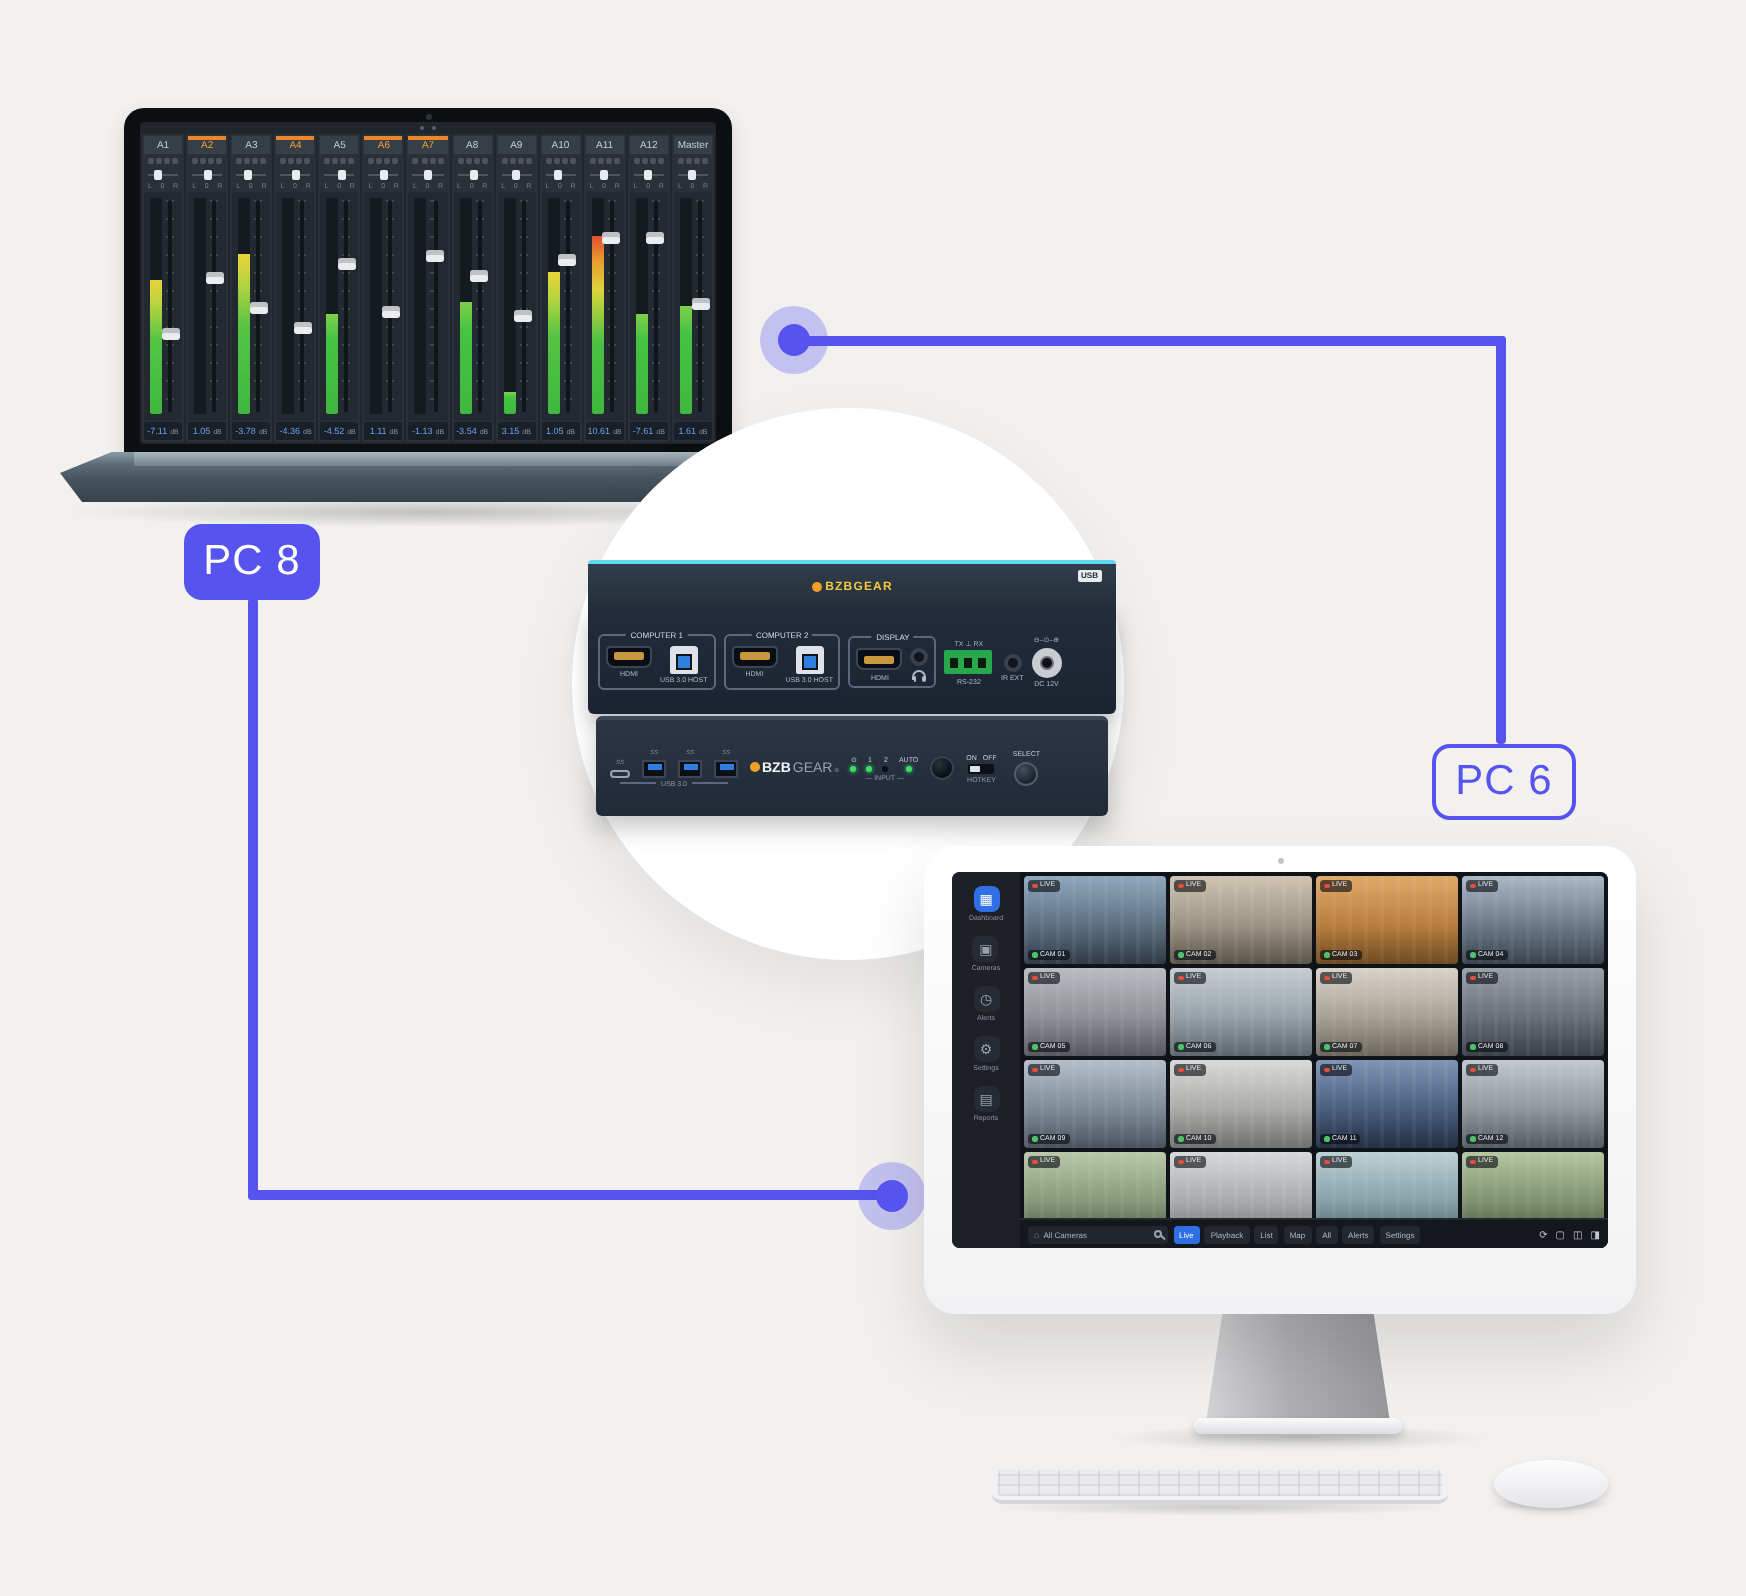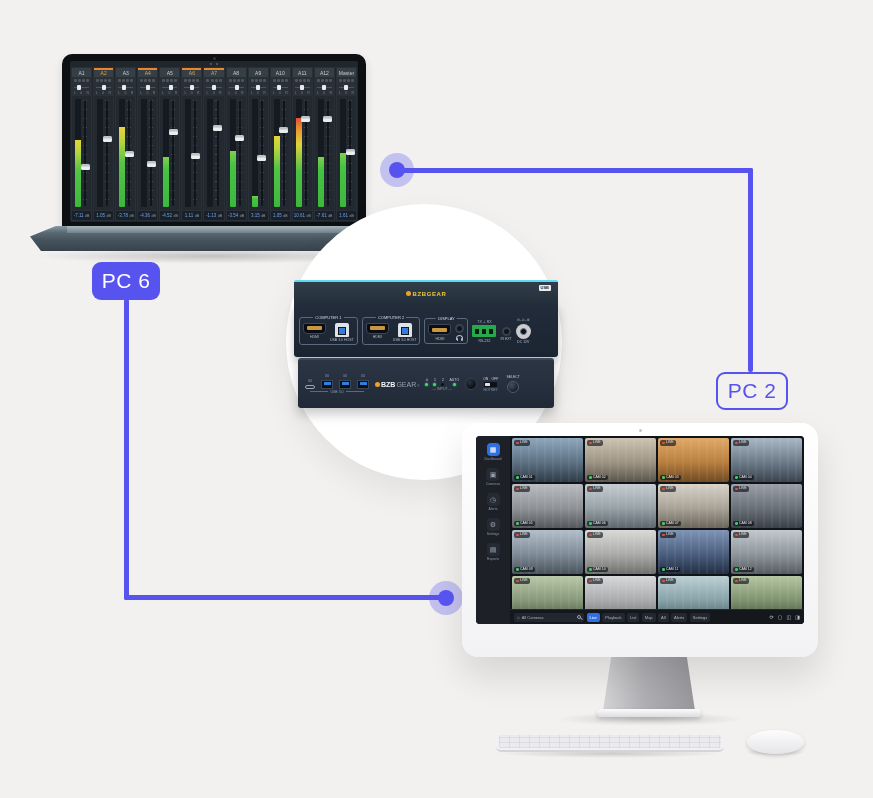--- a/index.html
+++ b/index.html
@@ -759,25 +759,25 @@
       <span class="t">SELECT</span>
       <span class="sel-btn"></span>
     </div>
   </div>
 
   <div class="dot-halo" style="left:380px; top:153px;"></div>
   <div class="dot-core" style="left:389px; top:162px;"></div>
   <div class="line" style="left:396px; top:168px; width:357px; height:5px;"></div>
   <div class="line" style="left:748px; top:168px; width:5px; height:204px;"></div>
   <div class="pc-tag outline" style="left:716px; top:372px;">
-      <span>PC 2</span>
+      <span>PC 6</span>
     </div>
 
   <div class="pc-tag filled" style="left:92px; top:262px;">
-      <span>PC 6</span>
+      <span>PC 8</span>
     </div>
   <div class="line" style="left:124px; top:299px; width:5px; height:301px;"></div>
   <div class="line" style="left:124px; top:595px; width:322px; height:5px;"></div>
   <div class="dot-halo" style="left:429px; top:581px;"></div>
   <div class="dot-core" style="left:438px; top:590px;"></div>
 
   <div class="floor-sh" style="left:555px; top:712px; width:190px; height:14px;"></div>
   <div class="imac-stand"></div>
   <div class="imac-foot"></div>
   <div class="imac-body">

